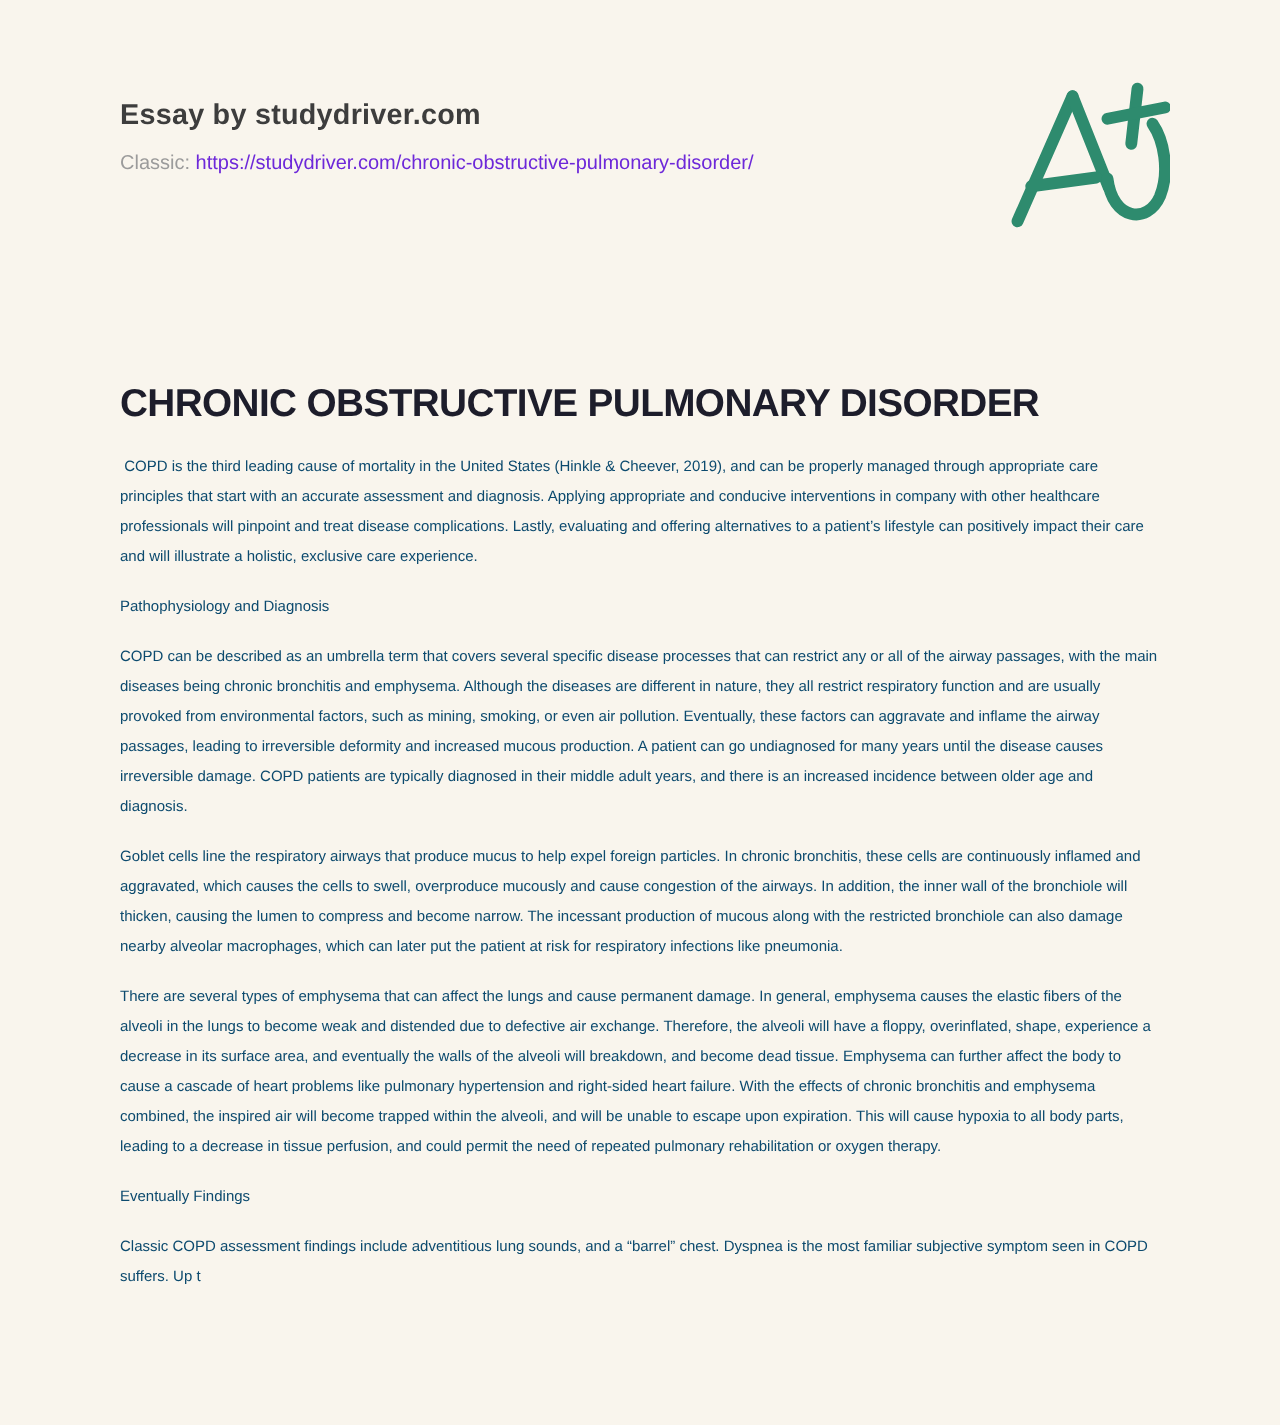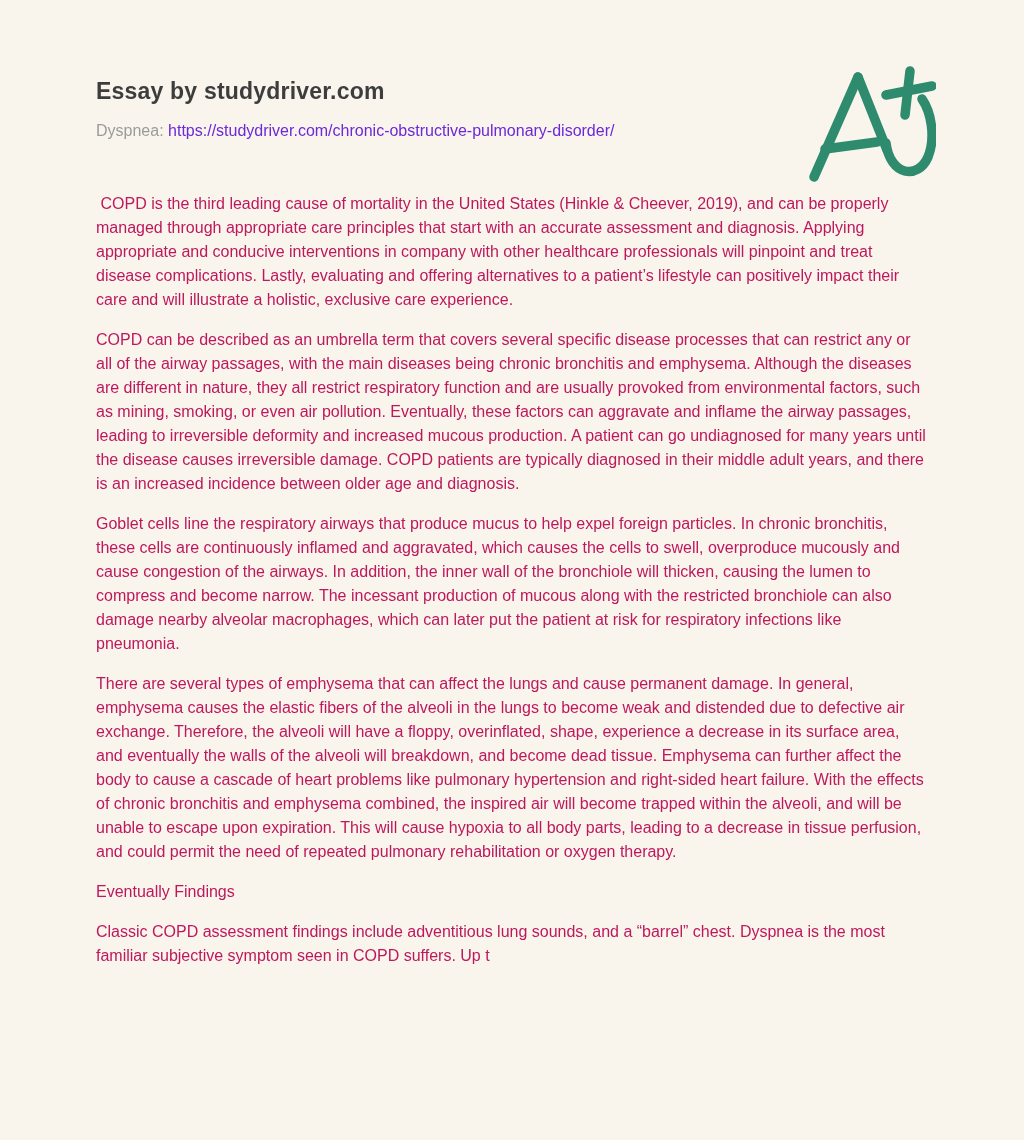--- a/index.html
+++ b/index.html
@@ -45,60 +45,62 @@
   .doc-title {
     margin-top: 112px;
     margin-bottom: 20px;
     font-size: 31px;
     font-weight: bold;
     letter-spacing: -0.5px;
     color: #1d1d2b;
   }
   .body-copy { width: 832px; }
   .para, .subheading {
-    font-size: 16px;
+    font-size: 12px;
     line-height: 24px;
-    color: #be185d;
+    color: #0c4a6e;
     margin-bottom: 16px;
     white-space: pre-wrap;
   }
   .subheading { margin-top: 0; }
 </style>
 </head>
 <body>
 
 <div class="page">
 
   <div class="header-row">
     <div>
       <div class="site-title">Essay by studydriver.com</div>
       <div class="source-line">
-        <span>Dyspnea:</span>
+        <span>Classic:</span>
         <a class="source-link" href="#">https://studydriver.com/chronic-obstructive-pulmonary-disorder/</a>
       </div>
     </div>
 
     <div class="logo-wrap">
       <svg width="130" height="124" viewBox="0 0 130 124" fill="none">
         <g stroke="#2e8b6e" stroke-width="9.5" stroke-linecap="round" fill="none">
           <path d="M 8 113 L 52 13"></path>
           <path d="M 52 13 L 81 86"></path>
           <path d="M 19 85 L 71 78"></path>
           <path d="M 80 79 C 84 112, 112 116, 122 93 C 130 73, 125 48, 116 35"></path>
           <path d="M 104 7 L 99 51"></path>
           <path d="M 80 31 L 126 22"></path>
         </g>
       </svg>
     </div>
   </div>
 
+  <h1 class="doc-title">CHRONIC OBSTRUCTIVE PULMONARY DISORDER</h1>
 
   <div class="body-copy">
     <p class="para"> COPD is the third leading cause of mortality in the United States (Hinkle &amp; Cheever, 2019), and can be properly managed through appropriate care principles that start with an accurate assessment and diagnosis. Applying appropriate and conducive interventions in company with other healthcare professionals will pinpoint and treat disease complications. Lastly, evaluating and offering alternatives to a patient’s lifestyle can positively impact their care and will illustrate a holistic, exclusive care experience.</p>
 
+    <p class="subheading">Pathophysiology and Diagnosis</p>
 
     <p class="para">COPD can be described as an umbrella term that covers several specific disease processes that can restrict any or all of the airway passages, with the main diseases being chronic bronchitis and emphysema. Although the diseases are different in nature, they all restrict respiratory function and are usually provoked from environmental factors, such as mining, smoking, or even air pollution. Eventually, these factors can aggravate and inflame the airway passages, leading to irreversible deformity and increased mucous production. A patient can go undiagnosed for many years until the disease causes irreversible damage. COPD patients are typically diagnosed in their middle adult years, and there is an increased incidence between older age and diagnosis.</p>
 
     <p class="para">Goblet cells line the respiratory airways that produce mucus to help expel foreign particles. In chronic bronchitis, these cells are continuously inflamed and aggravated, which causes the cells to swell, overproduce mucously and cause congestion of the airways. In addition, the inner wall of the bronchiole will thicken, causing the lumen to compress and become narrow. The incessant production of mucous along with the restricted bronchiole can also damage nearby alveolar macrophages, which can later put the patient at risk for respiratory infections like pneumonia.</p>
 
     <p class="para">There are several types of emphysema that can affect the lungs and cause permanent damage. In general, emphysema causes the elastic fibers of the alveoli in the lungs to become weak and distended due to defective air exchange. Therefore, the alveoli will have a floppy, overinflated, shape, experience a decrease in its surface area, and eventually the walls of the alveoli will breakdown, and become dead tissue. Emphysema can further affect the body to cause a cascade of heart problems like pulmonary hypertension and right-sided heart failure. With the effects of chronic bronchitis and emphysema combined, the inspired air will become trapped within the alveoli, and will be unable to escape upon expiration. This will cause hypoxia to all body parts, leading to a decrease in tissue perfusion, and could permit the need of repeated pulmonary rehabilitation or oxygen therapy.</p>
 
     <p class="subheading">Eventually Findings</p>
 
     <p class="para">Classic COPD assessment findings include adventitious lung sounds, and a “barrel” chest. Dyspnea is the most familiar subjective symptom seen in COPD suffers. Up t</p>

